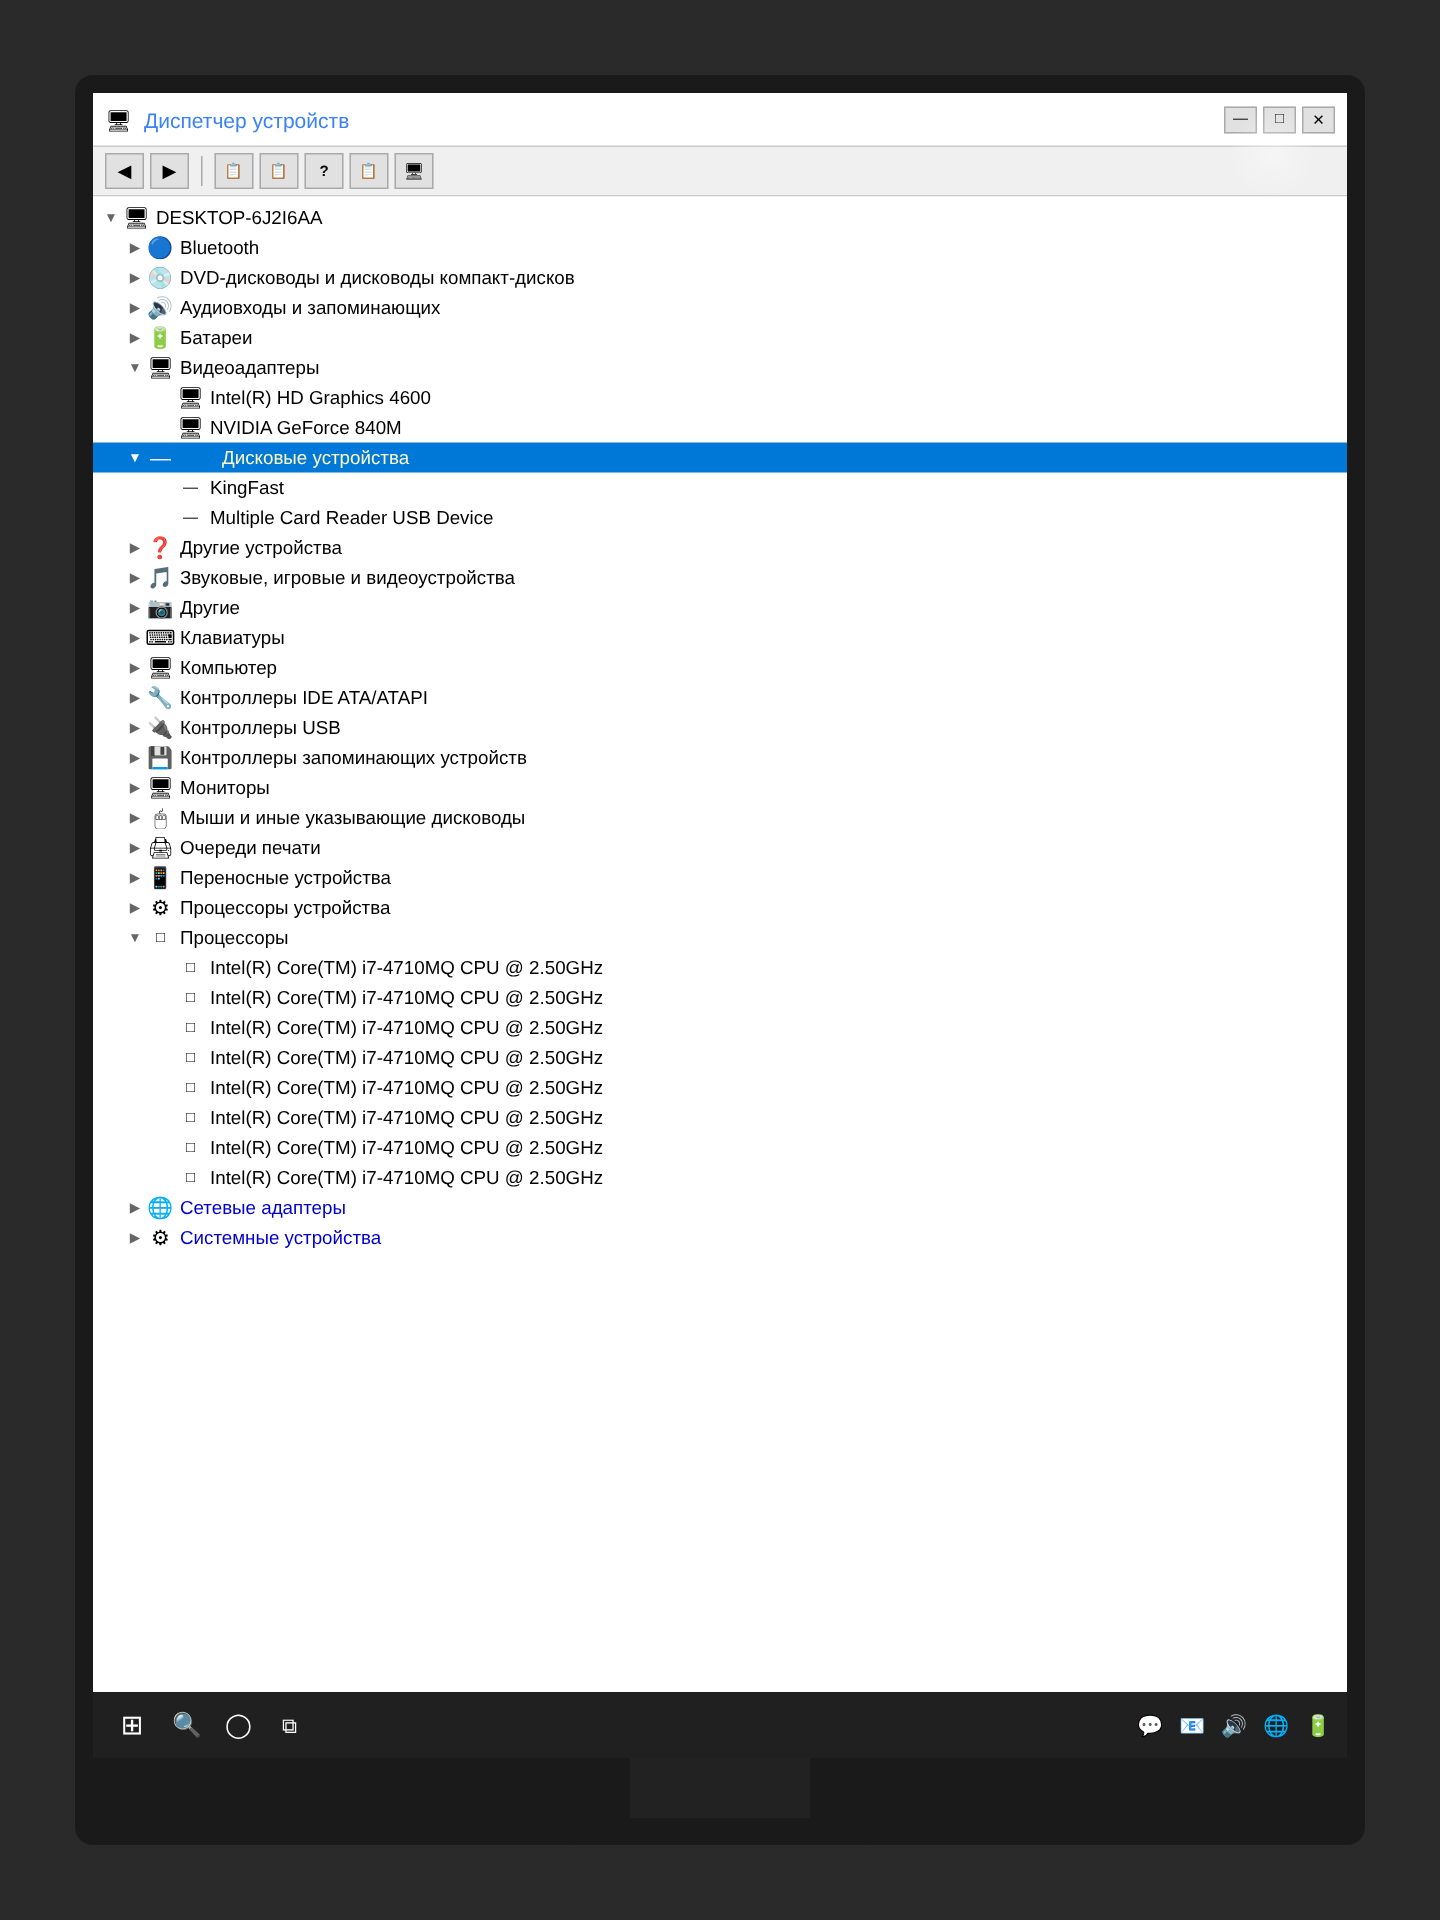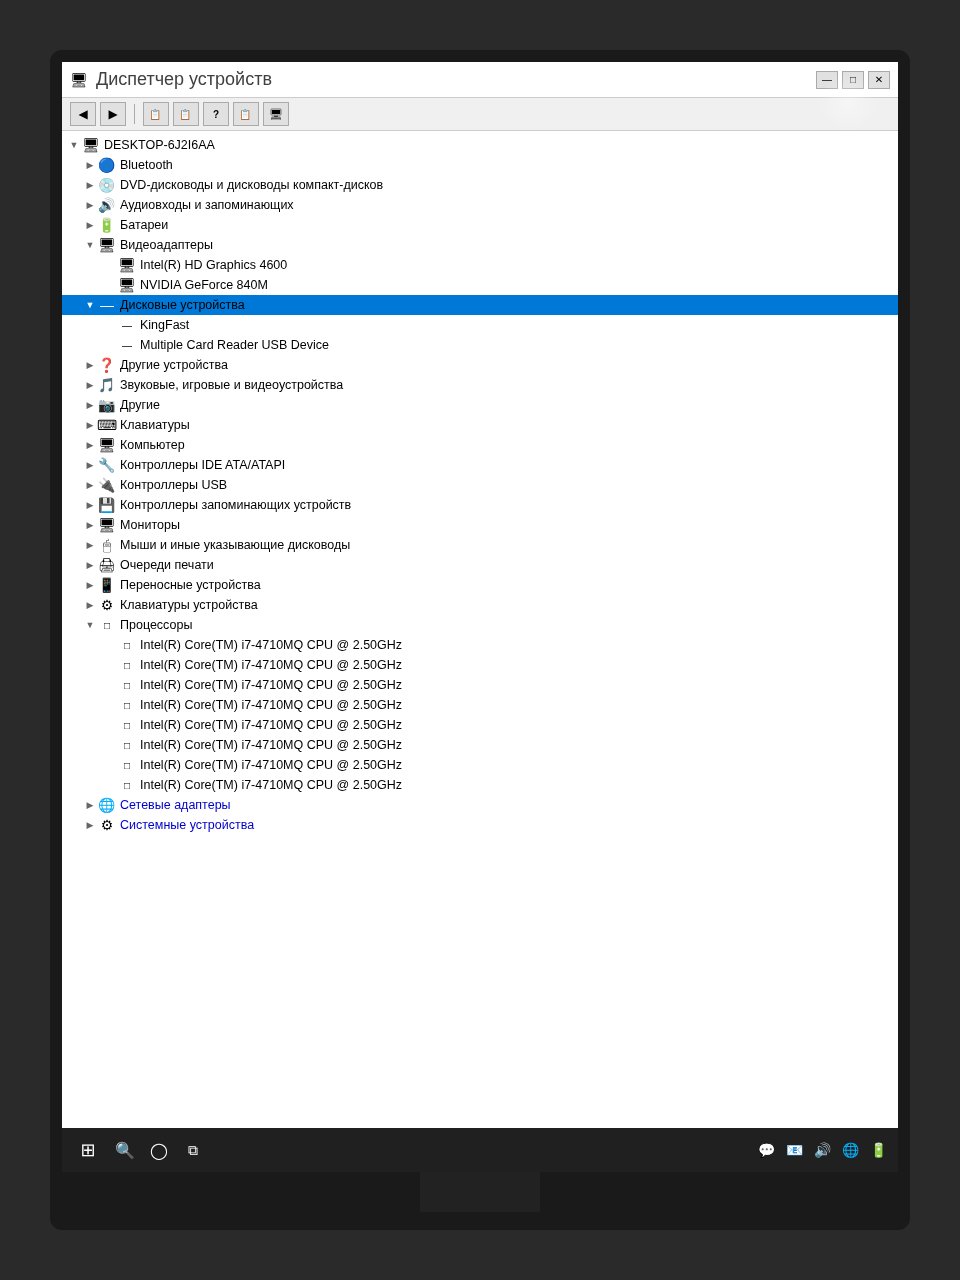--- a/index.html
+++ b/index.html
@@ -70,23 +70,23 @@
     .title-bar-icon {
       width: 18px;
       height: 18px;
       display: flex;
       align-items: center;
       justify-content: center;
       font-size: 14px;
     }
 
     .title-bar-text {
-      font-size: 18px;
+      font-size: 14px;
       font-weight: normal;
-      color: #404040;
+      color: #3b82f6;
     }
 
     .title-bar-controls {
       margin-left: auto;
       display: flex;
       gap: 4px;
     }
 
     .tb-btn {
       width: 22px;
@@ -164,21 +164,22 @@
       color: #000;
       min-height: 20px;
     }
 
     .tree-item.selected {
       background: #0078d7;
       color: #fff;
     }
 
     .tree-item.selected .item-label {
-      color: #000000;
+      color: #fef9c3;
+      margin-left: 28px;
     }
 
     .indent {
       display: inline-block;
       flex-shrink: 0;
     }
 
     .expand-arrow {
       width: 16px;
       height: 16px;
@@ -486,21 +487,21 @@
           <span class="indent" style="width:20px"></span>
           <span class="expand-arrow">▶</span>
           <span class="tree-icon">📱</span>
           <span class="item-label">Переносные устройства</span>
         </div>
 
         <div class="tree-item">
           <span class="indent" style="width:20px"></span>
           <span class="expand-arrow">▶</span>
           <span class="tree-icon">⚙</span>
-          <span class="item-label">Клавиатуры устройства</span>
+          <span class="item-label">Процессоры устройства</span>
         </div>
 
         <div class="tree-item">
           <span class="indent" style="width:20px"></span>
           <span class="expand-arrow">▼</span>
           <span class="tree-icon" style="font-size:10px">□</span>
           <span class="item-label">Процессоры</span>
         </div>
         <div class="tree-item">
           <span class="indent" style="width:40px"></span>

